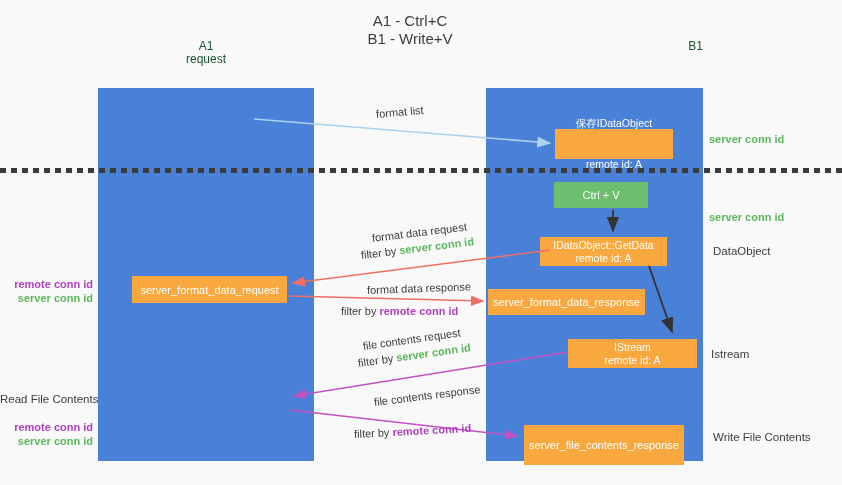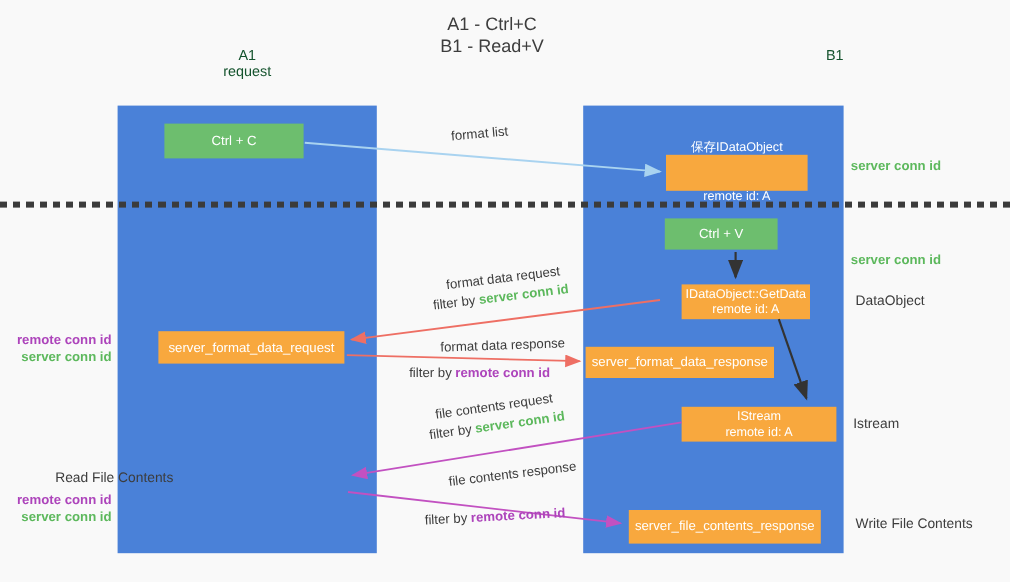--- a/index.html
+++ b/index.html
@@ -45,78 +45,75 @@
   }
   .filter-prefix { margin-right:3px; }
   .id-green  { color:#5cb85c; font-weight:bold; }
   .id-purple { color:#ad44bb; font-weight:bold; }
   .side-label { position:absolute; z-index:6; white-space:nowrap; font-size:11px; }
   .side-label.dark { color:#3c3c3c; font-size:11.5px; }
   .left-block {
     position:absolute; left:0; width:93px; text-align:right; z-index:6;
     font-size:11px; line-height:14px; white-space:nowrap;
   }
-  .left-block .blk-title { color:#3c3c3c; font-size:11.5px; font-weight:normal; margin-bottom:4px;padding-left:46px; }
+  .left-block .blk-title { color:#3c3c3c; font-size:11.5px; font-weight:normal; margin-bottom:14px; }
 </style>
 </head>
 <body>
 
 <div class="canvas">
 
   <div class="title">
     <div>A1 - Ctrl+C</div>
-    <div>B1 - Read+V</div>
+    <div>B1 - Write+V</div>
   </div>
 
   <div class="col-header a1">
     <div>A1</div>
     <div>request</div>
   </div>
   <div class="col-header b1">
     <div>B1</div>
   </div>
 
   <div class="col a1"></div>
   <div class="col b1"></div>
 
   <div class="dotted-line"></div>
 
-  <div class="node green single" style="left:137px; top:103px; width:116px; height:29px;">
-    <span>Ctrl + C</span>
-  </div>
 
   <div class="node orange" style="left:555px; top:129px; width:118px; height:30px;gap:28px;">
     <div class="l1">保存IDataObject</div>
     <div class="l2">remote id: A</div>
   </div>
 
   <div class="node green single" style="left:554px; top:182px; width:94px; height:26px;">
     <span>Ctrl + V</span>
   </div>
 
-  <div class="node orange" style="left:568px; top:237px; width:107px; height:29px;">
+  <div class="node orange" style="left:540px; top:237px; width:127px; height:29px;">
     <div class="l1">IDataObject::GetData</div>
     <div class="l2">remote id: A</div>
   </div>
 
   <div class="node orange single" style="left:488px; top:289px; width:157px; height:26px;">
     <span>server_format_data_response</span>
   </div>
 
   <div class="node orange single" style="left:132px; top:276px; width:155px; height:27px;">
     <span>server_format_data_request</span>
   </div>
 
   <div class="node orange" style="left:568px; top:339px; width:129px; height:29px;">
     <div class="l1">IStream</div>
     <div class="l2">remote id: A</div>
   </div>
 
 
-  <div class="node orange single" style="left:524px; top:425px; width:160px; height:28px;">
+  <div class="node orange single" style="left:524px; top:425px; width:160px; height:40px;">
     <span>server_file_contents_response</span>
   </div>
 
   <svg class="arrows" width="842" height="485" viewBox="0 0 842 485">
     <defs>
       <marker id="m-blue" markerWidth="10" markerHeight="8" refX="8" refY="3.5" orient="auto">
         <path d="M0,0 L9,3.5 L0,7 z" fill="#a9d3f0"></path>
       </marker>
       <marker id="m-black" markerWidth="10" markerHeight="8" refX="8" refY="3.5" orient="auto">
         <path d="M0,0 L9,3.5 L0,7 z" fill="#333333"></path>

